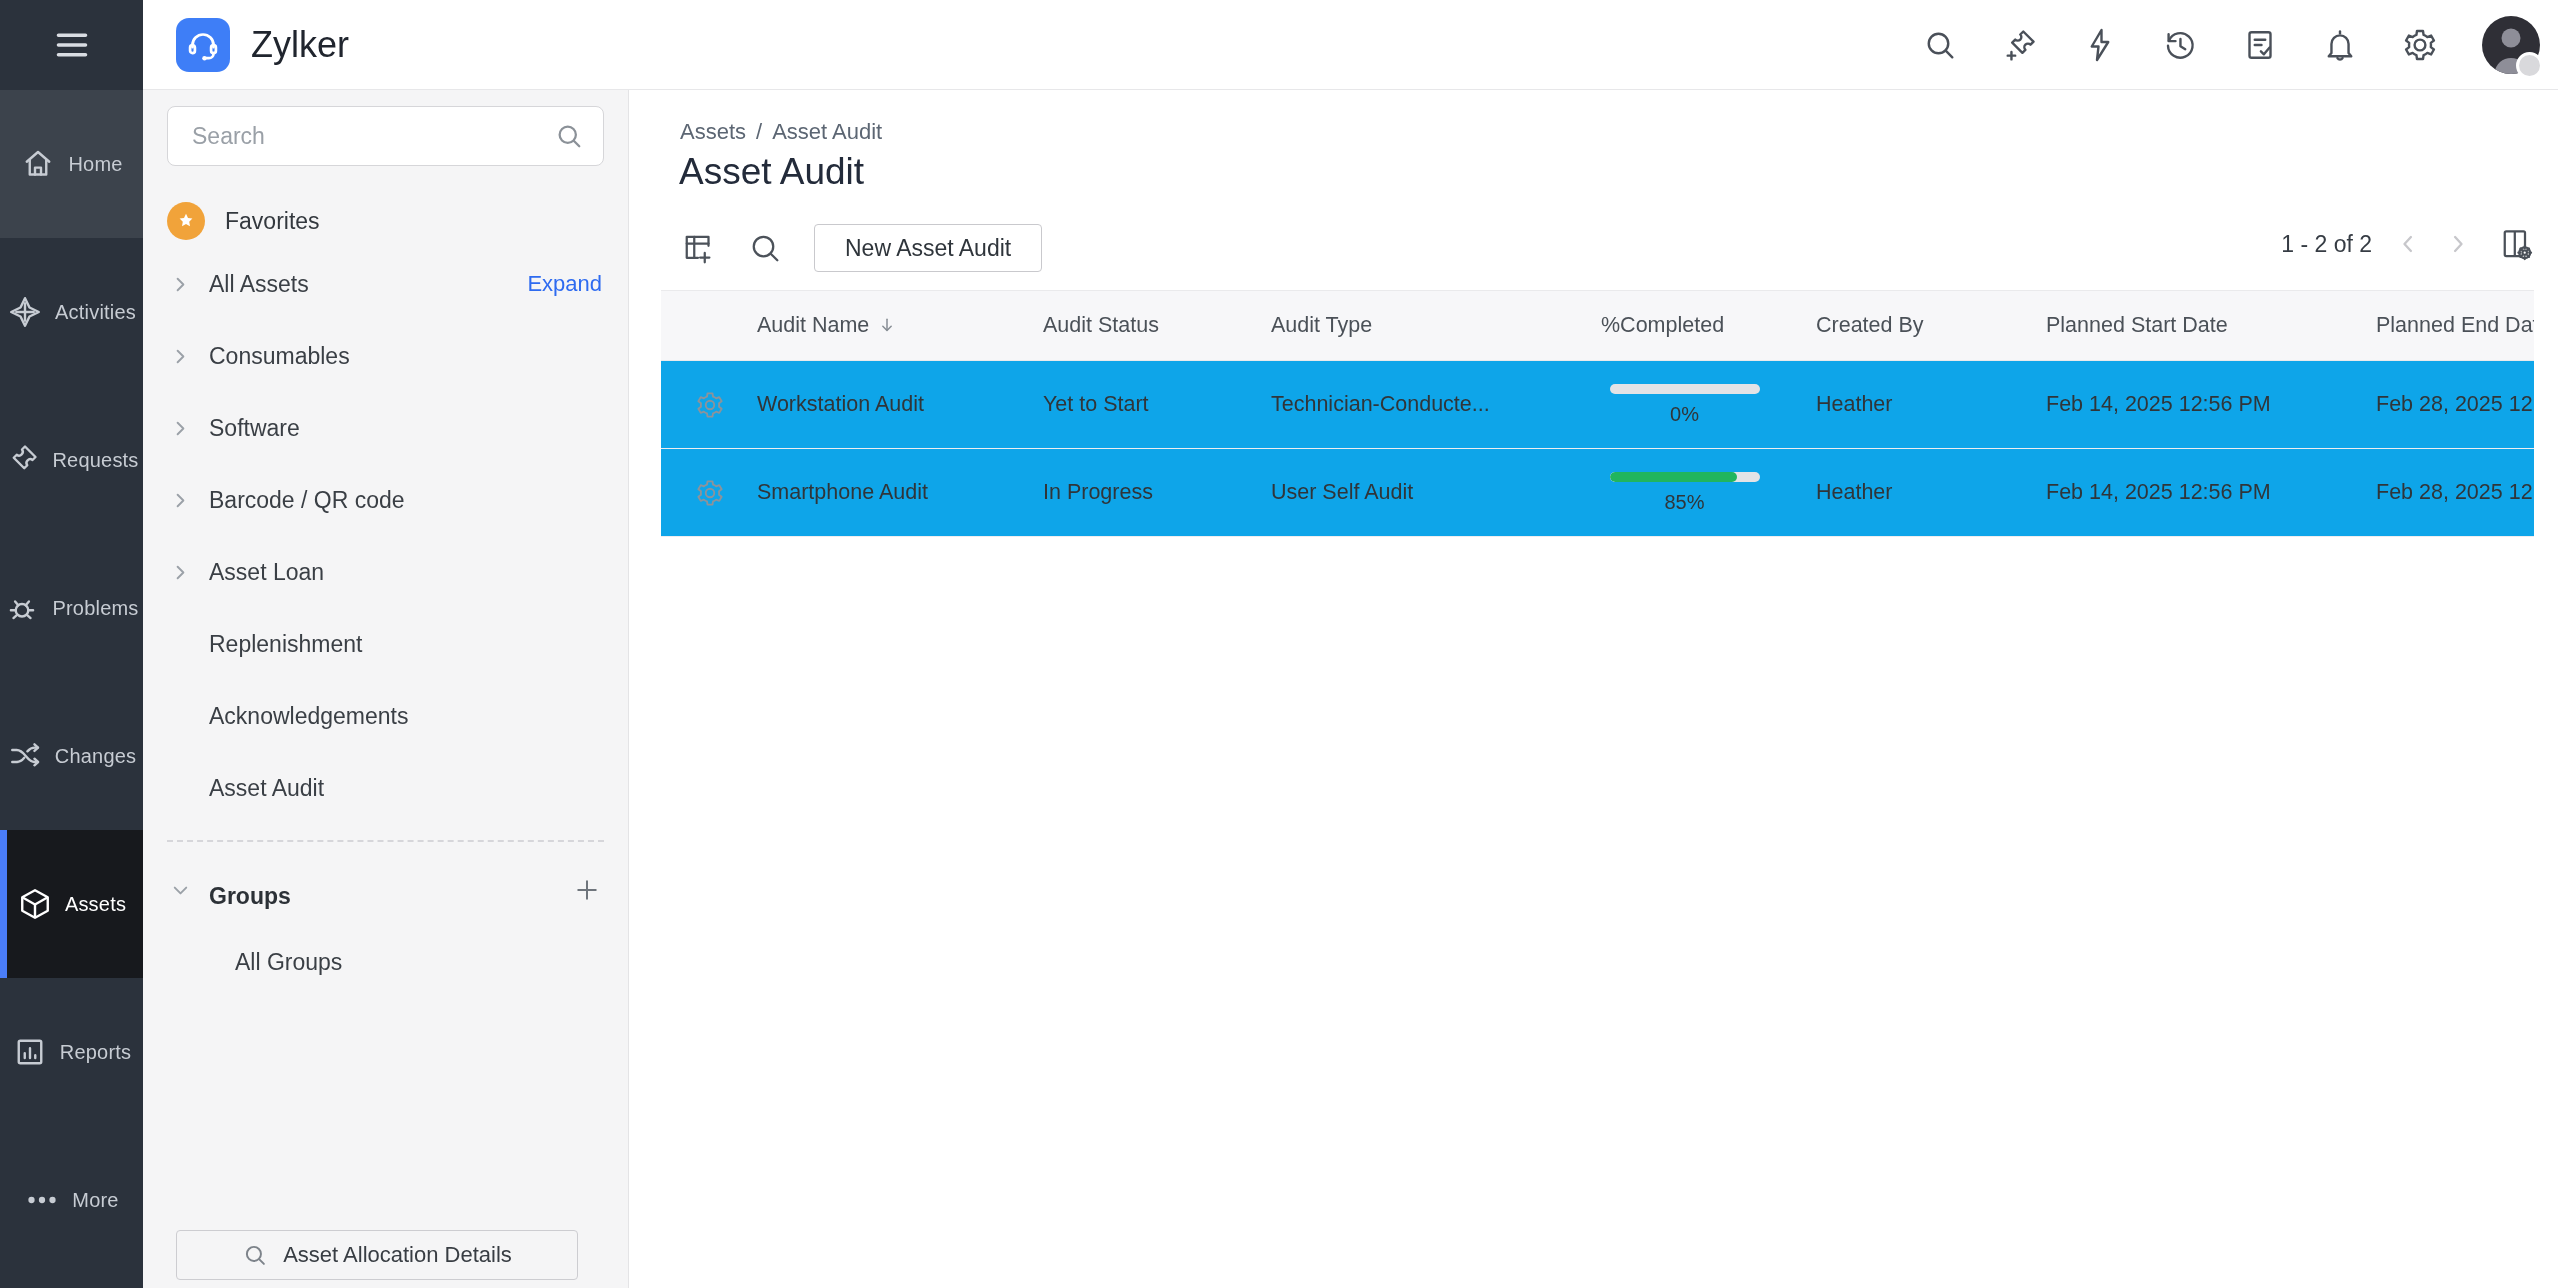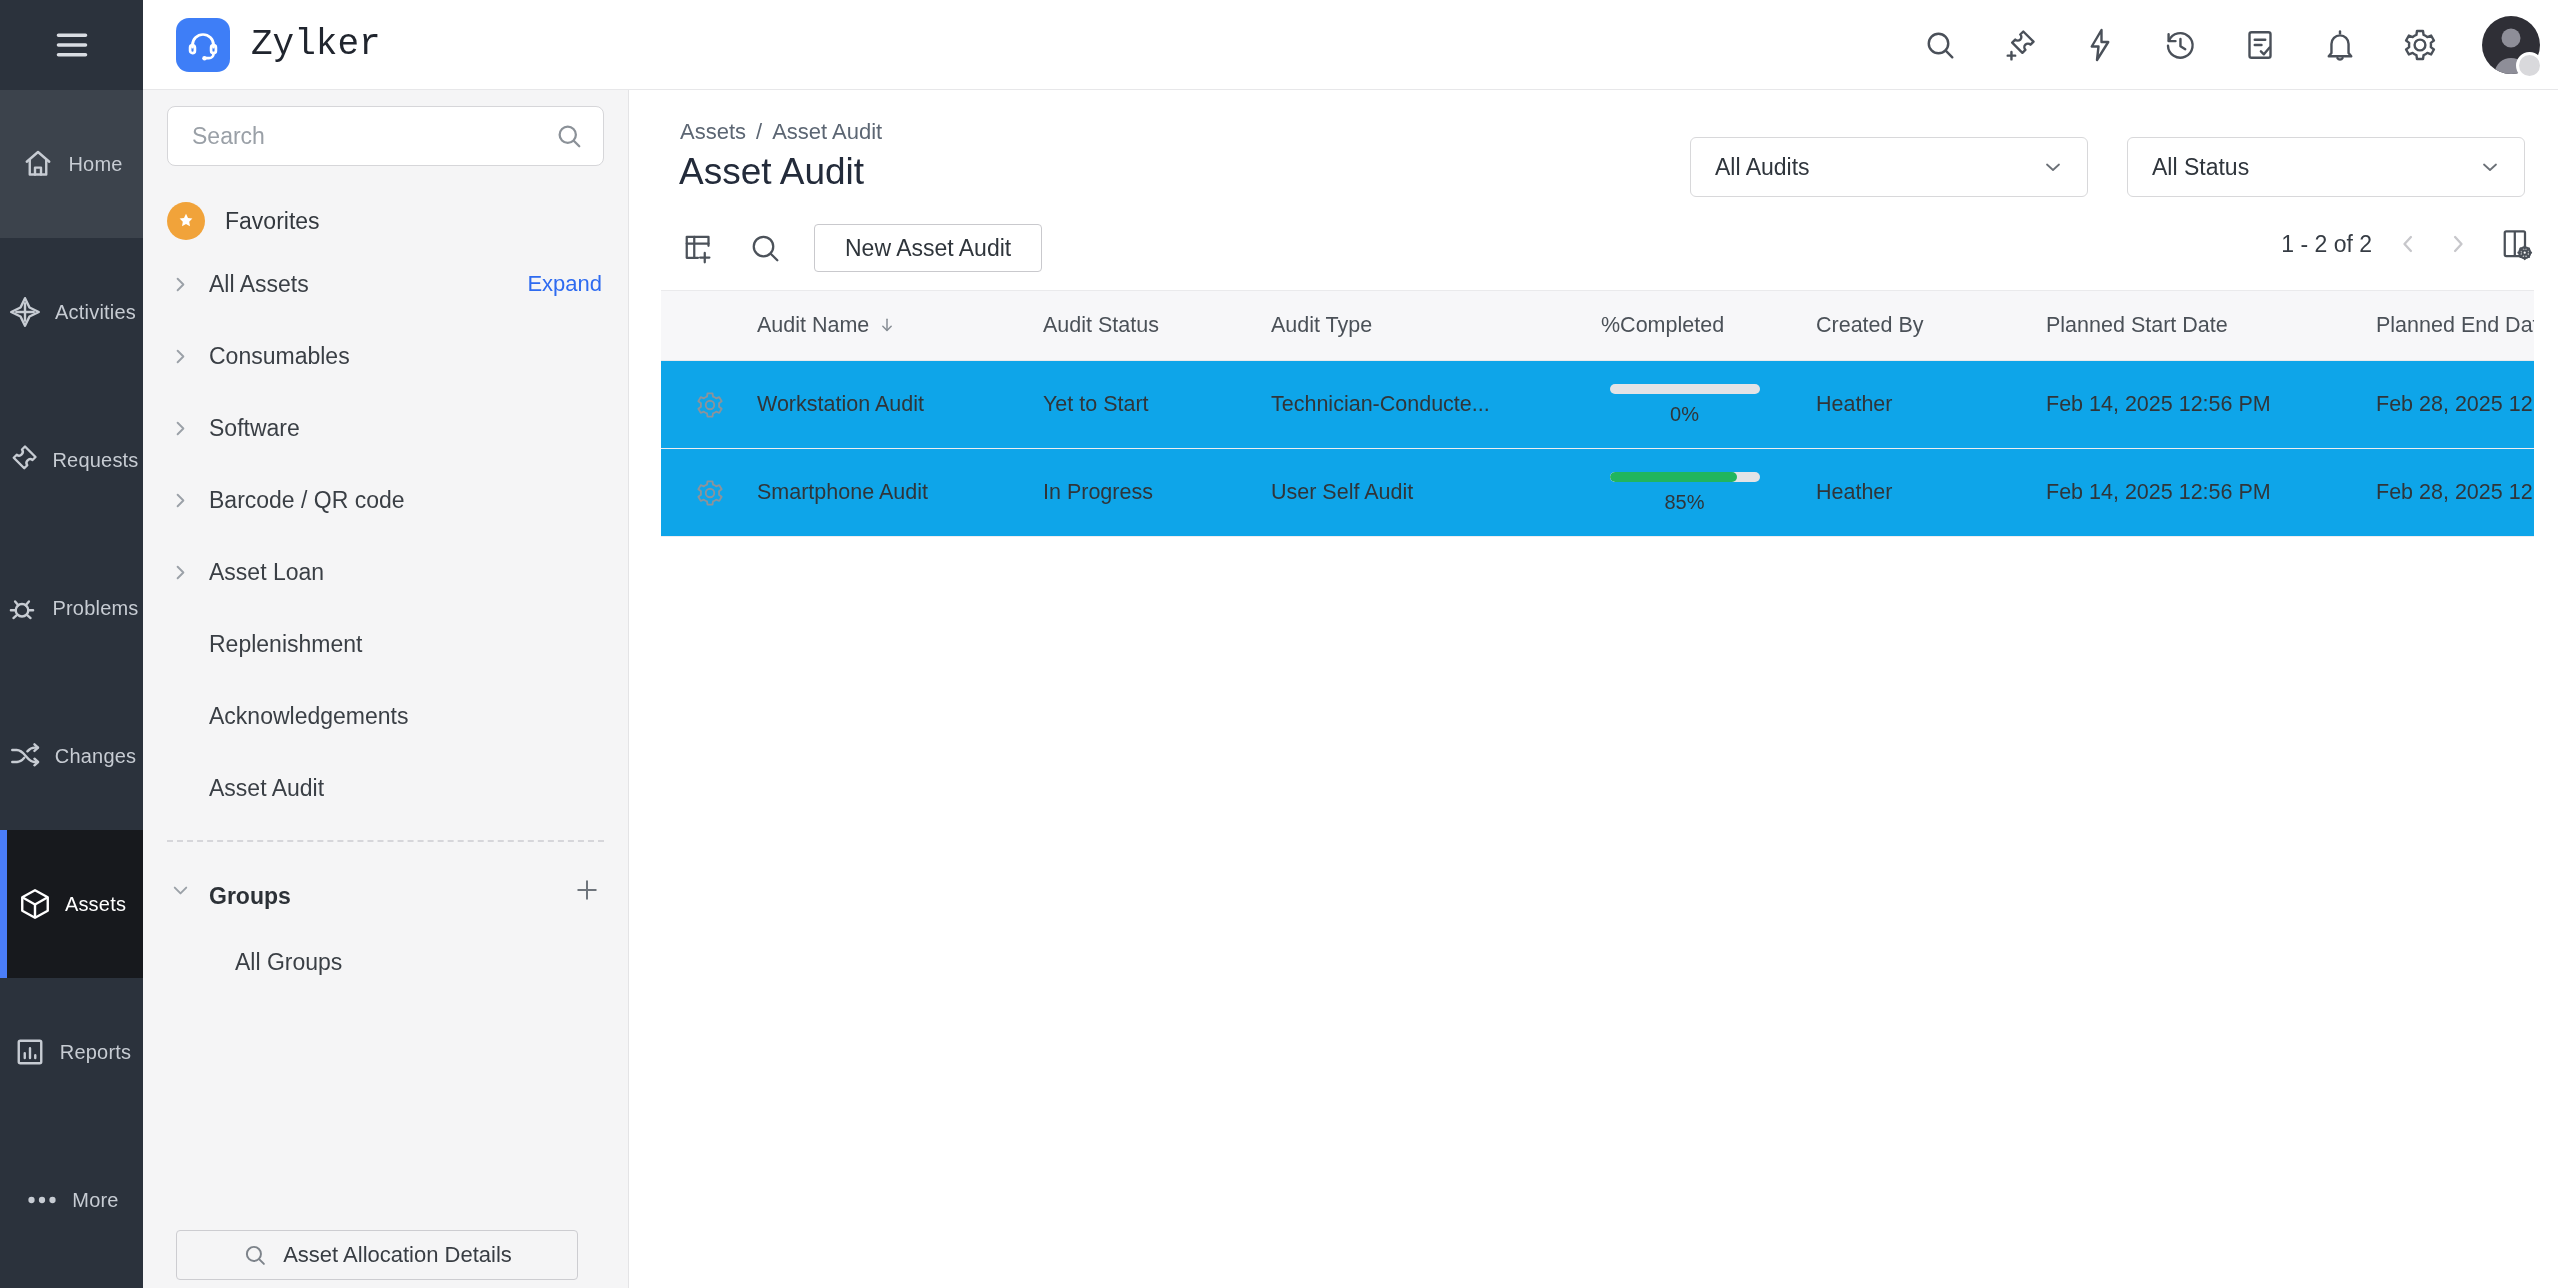--- a/index.html
+++ b/index.html
@@ -18,21 +18,21 @@
   .rail-item svg { width:36px; height:36px; }
   .rail-item .rl { font-size:20px; letter-spacing:.2px; }
   .rail-item.highlighted { background:#3c434c; }
   .rail-item.active { background:#17191d; color:#ffffff; }
   .rail-item.active::before { content:""; position:absolute; left:0; top:0; bottom:0; width:7px; background:#4a7df8; }
 
   
   .topbar { position:absolute; left:143px; top:0; width:2415px; height:90px; background:#fff;
             border-bottom:1px solid #e7e7e9; display:flex; align-items:center; padding:0 18px 0 33px; }
   .logo { width:54px; height:54px; border-radius:13px; background:#3e7ef7; display:flex; align-items:center; justify-content:center; }
-  .brand { font-size:36px; font-weight:500; color:#20252e; margin-left:21px;font-family:Liberation Mono, monospace; }
+  .brand { font-size:36px; font-weight:500; color:#20252e; margin-left:21px; }
   .tb-right { margin-left:auto; display:flex; align-items:center; gap:44px; }
   .tb-icon { width:36px; height:36px; color:#4a5059; cursor:pointer; }
   .avatar { width:58px; height:58px; border-radius:50%; position:relative; cursor:pointer; flex:0 0 auto; }
   .avatar .dot { position:absolute; right:-3px; bottom:-5px; width:27px; height:27px; border-radius:50%;
                  background:#d9d9dc; border:3px solid #fff; }
 
   
   .sidebar { position:absolute; left:143px; top:90px; width:486px; height:1198px; background:#f5f5f6;
              border-right:1px solid #e4e4e6; }
   .side-search { position:relative; margin:16px 24px 0; }
@@ -320,34 +320,20 @@
 </aside>
 
 <main class="main">
   <div class="breadcrumb">
     <span class="bc">Assets</span>
     <span>/</span>
     <span class="bc">Asset Audit</span>
   </div>
   <h1 class="page-title">Asset Audit</h1>
 
-  <div class="filters">
-    <div class="filter">
-      <span>All Audits</span>
-      <svg viewBox="0 0 24 24" fill="none" stroke="currentColor" stroke-width="1.8" stroke-linecap="round" stroke-linejoin="round">
-          <path d="m6 9.5 6 5.5 6-5.5"></path>
-        </svg>
-    </div>
-    <div class="filter">
-      <span>All Status</span>
-      <svg viewBox="0 0 24 24" fill="none" stroke="currentColor" stroke-width="1.8" stroke-linecap="round" stroke-linejoin="round">
-          <path d="m6 9.5 6 5.5 6-5.5"></path>
-        </svg>
-    </div>
-  </div>
 
   <div class="toolbar">
     <svg class="tool-icon" viewBox="0 0 24 24" fill="none" stroke="currentColor" stroke-width="1.5" stroke-linecap="round" stroke-linejoin="round">
         <path d="M19 10.5v-6H4.5v14H12"></path>
         <path d="M4.5 9H19"></path>
         <path d="M9.5 4.5V18.5"></path>
         <path d="M16.5 15.3v6.2M13.4 18.4h6.2"></path>
       </svg>
     <svg class="tool-icon" viewBox="0 0 24 24" fill="none" stroke="currentColor" stroke-width="1.5" stroke-linecap="round">
         <circle cx="11" cy="11" r="6.5"></circle>

